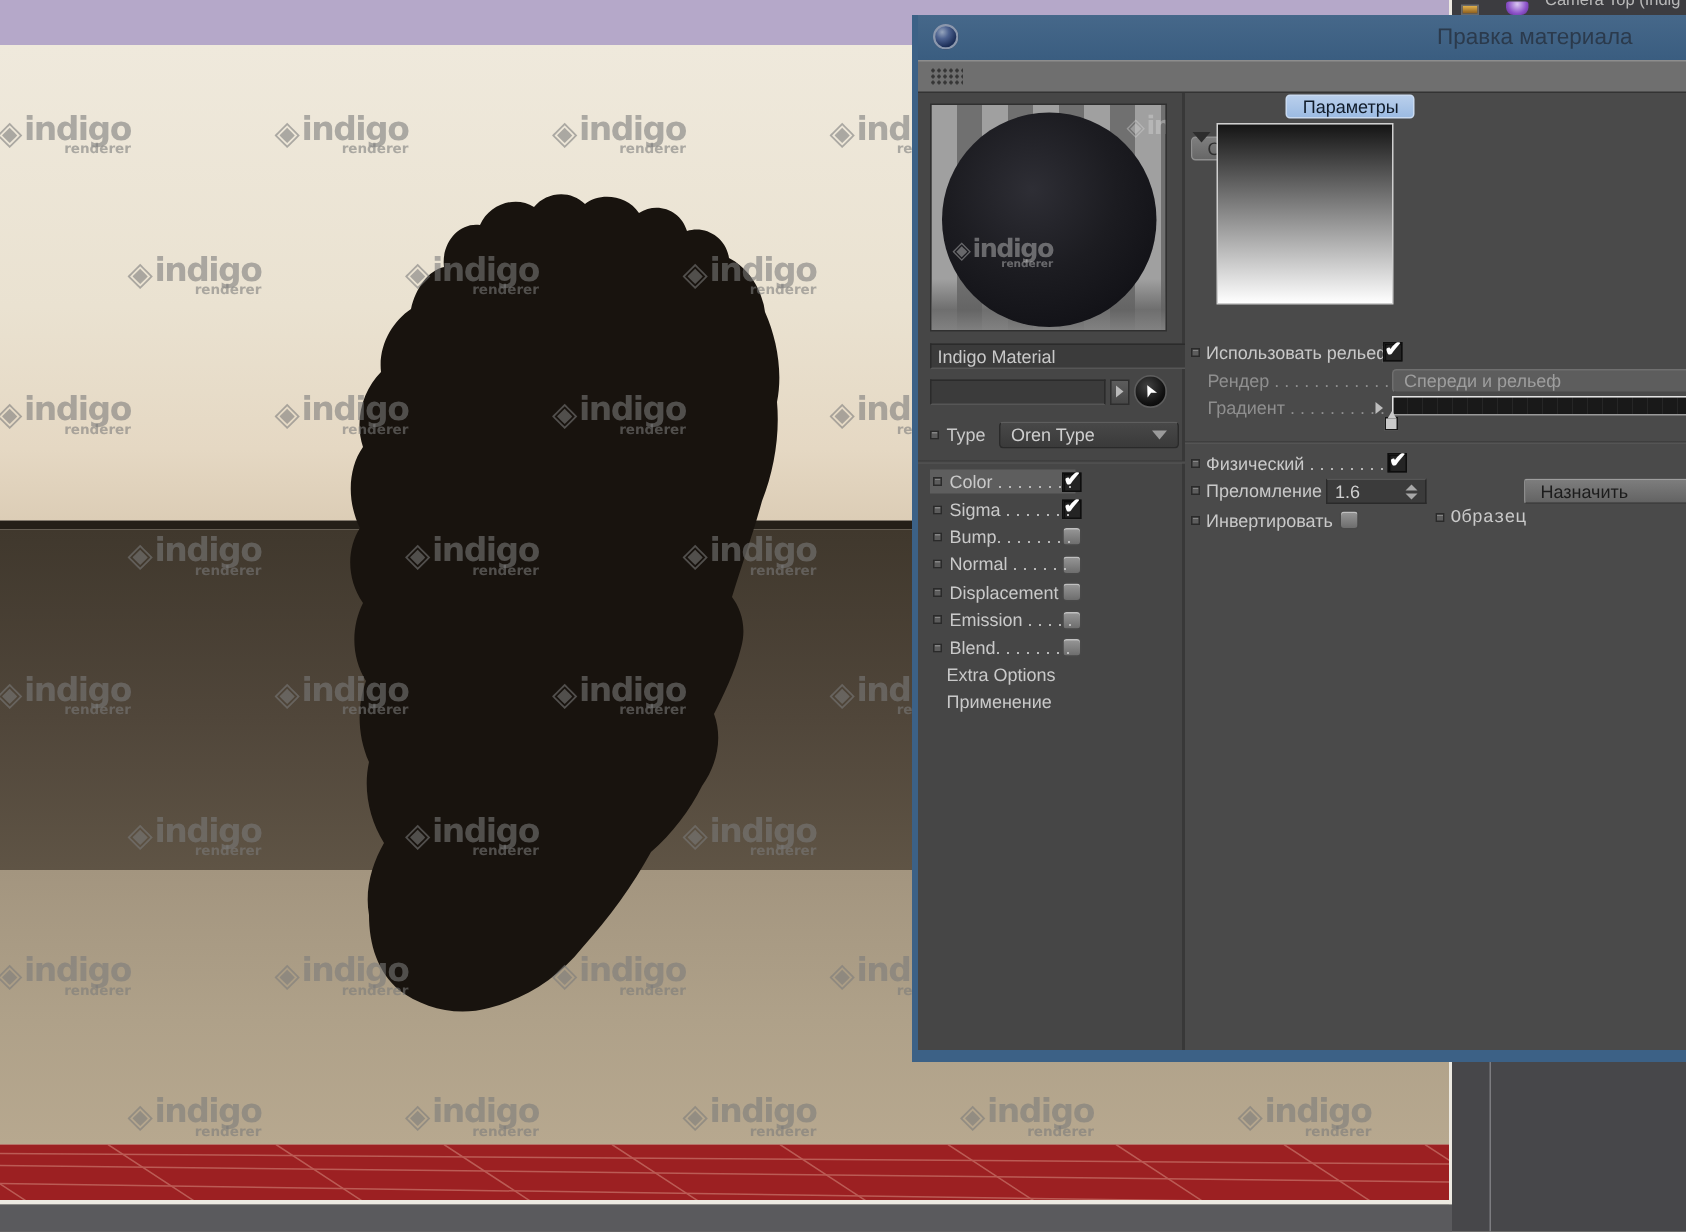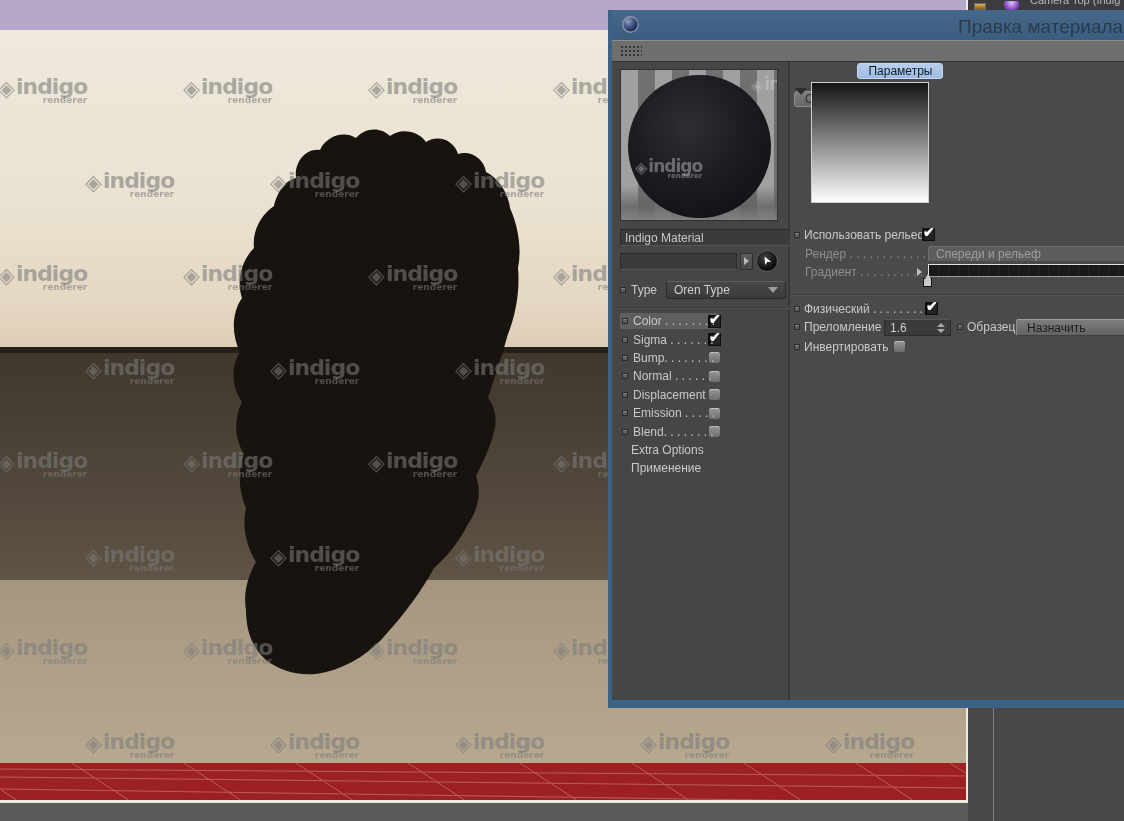--- a/index.html
+++ b/index.html
@@ -35,21 +35,21 @@
   #bottom-strip { position:absolute; left:0; top:803px; width:968px; height:18px; background:#5a5a5d; }
   #pane-vline { position:absolute; left:993px; top:708px; width:1px; height:113px; background:#7c7c80; }
 
   
   #dialog { position:absolute; left:608px; top:10px; width:516px; height:698px; background:#474747;
             border-left:4px solid #3c6186; border-bottom:8px solid #3c6186; }
   #titlebar { height:30px; background:linear-gradient(#46688a,#3a5d80); position:relative; }
   #c4d-icon { position:absolute; left:10px; top:6px; width:17px; height:17px; border-radius:50%;
               background:radial-gradient(circle at 36% 32%, #96a5bd 0%, #4d6290 28%, #1d2f58 62%, #0e1b3c 100%);
               box-shadow:inset 0 0 0 1.5px #8b98ad; }
-  #dlg-title { position:absolute; left:346px; top:6px; font-size:19px; color:#2b3a4c; }
+  #dlg-title { position:absolute; left:346px; top:6px; font-size:15px; color:#2b3a4c; }
   #gripper { height:22px; background:#6f6f6f; border-top:1px solid #8d8d8d; border-bottom:1px solid #333; position:relative; }
   #grip-dots { position:absolute; left:8px; top:4px; width:22px; height:12px;
                background-image:radial-gradient(rgba(42,42,42,.85) 1px, transparent 1.3px);
                background-size:4px 4px; }
   #dlg-content { display:flex; height:638px; }
 
   
   #left-panel { width:178px; background:#464646; border-right:2px solid #383838; padding:4px 0 0 8px; position:relative; }
   #brand-row { display:flex; align-items:center; gap:6px; height:22px; }
   #brand-label { font:bold 13.5px "Liberation Sans", sans-serif; color:#f0f0f0; }
@@ -641,21 +641,21 @@
         <span class="blt"></span>
         <span class="lbl">Преломление</span>
       </div>
       <div id="spinner" style="position:absolute; left:94px; top:257px;">
         <span>1.6</span>
         <span id="spin-arrows">
             <span class="up"></span>
             <span class="down"></span>
           </span>
       </div>
-      <div class="prow" style="left:167px; top:258px;">
+      <div class="prow" style="left:167px; top:276px;font-family:Liberation Mono, monospace;">
         <span class="blt"></span>
         <span class="lbl">Образец</span>
       </div>
       <div id="assign-btn" style="position:absolute; left:226px; top:257px;">
         <span>Назначить</span>
       </div>
 
       <div class="prow" style="left:4px; top:278px;">
         <span class="blt"></span>
         <span class="lbl">Инвертировать</span>

